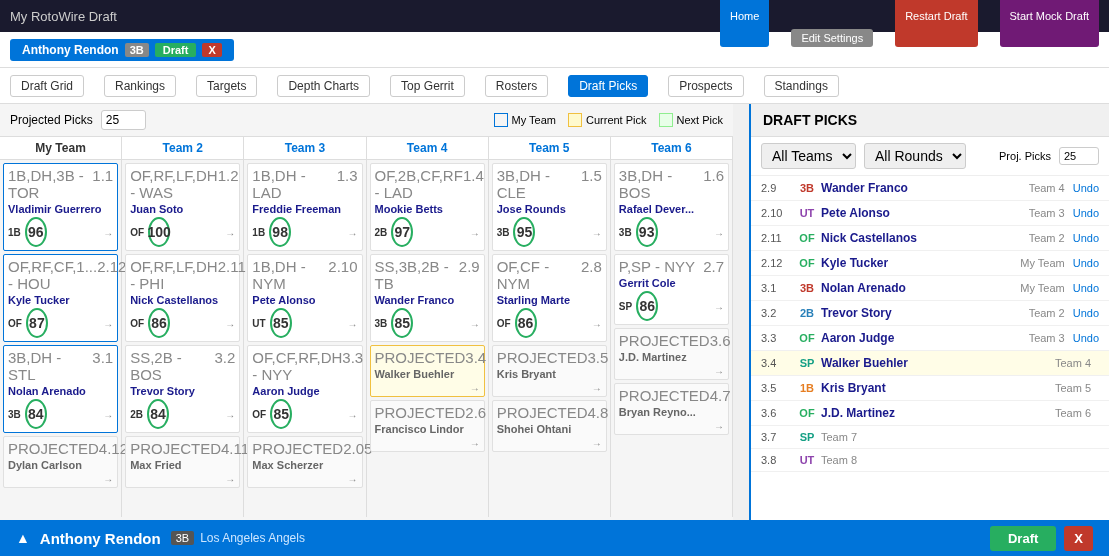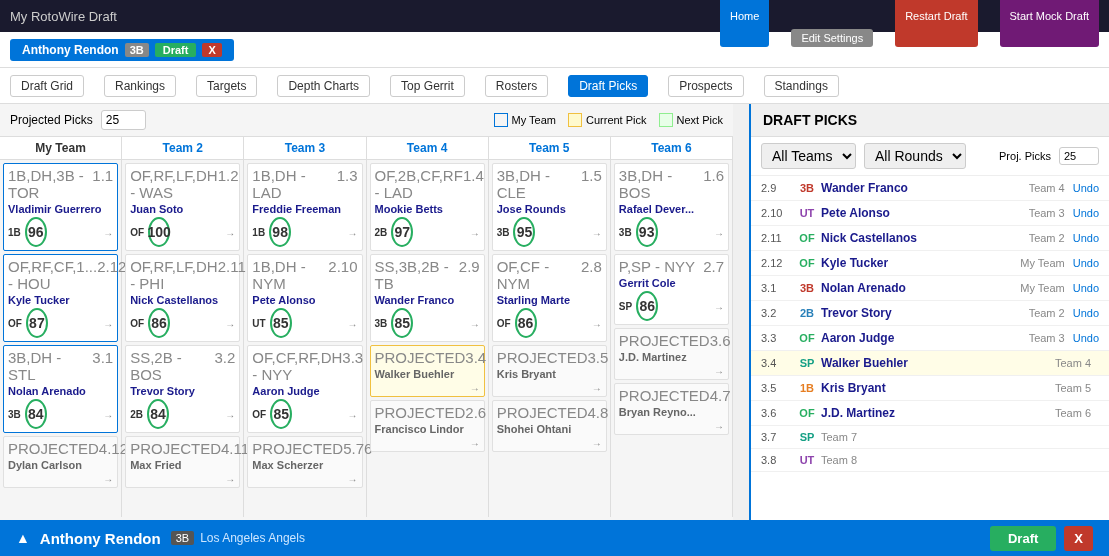--- a/index.html
+++ b/index.html
@@ -441,21 +441,21 @@
             <div class="pick-player">Aaron Judge</div>
             <div class="pick-footer">
         <span class="pos-label">OF</span>
         <span class="rating-circle">85</span>
         <span class="arrow">→</span>
       </div>
           </div>
           <div class="pick-card projected">
             <div class="pick-meta">
               <span>PROJECTED</span>
-              <span>5.76</span>
+              <span>2.05</span>
             </div>
             <div class="pick-player projected-player">Max Scherzer</div>
             <div class="pick-footer">
               <span class="arrow">→</span>
             </div>
           </div>
         </div>
         <div class="team-col">
           <div class="team-header">Team 4</div>
           <div class="pick-card">

